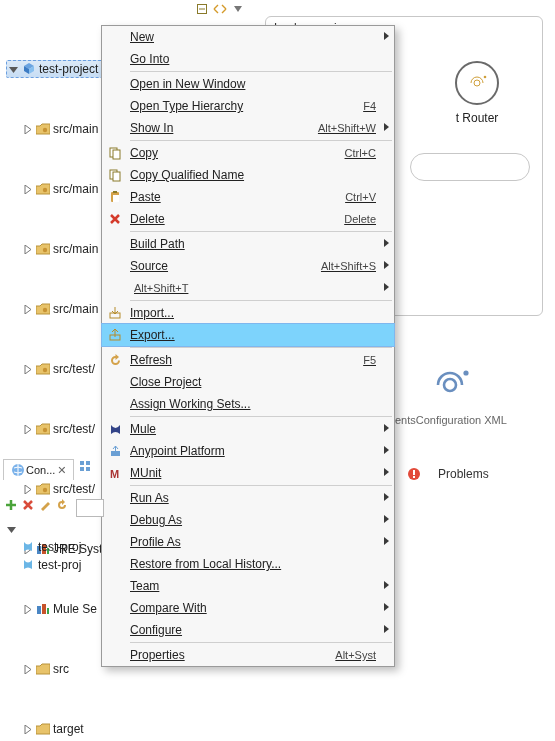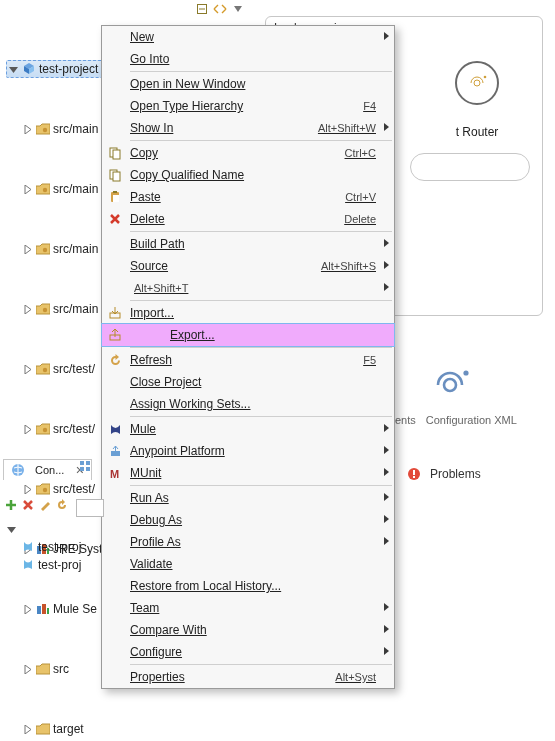--- a/index.html
+++ b/index.html
@@ -65,91 +65,90 @@
   .http-node {
     position:absolute;
     right:30px; top:44px;
     width:70px; height:92px;
     display:flex; flex-direction:column; align-items:center;
   }
   .node-circle {
     width:44px;height:44px;border:2px solid #6a6a6a;border-radius:50%;
     display:flex;align-items:center;justify-content:center;color:#cf9f3a;
   }
-  .node-label { margin-top:20px; text-align:center; }
+  .node-label { margin-top:6px; text-align:center; }
   .pill {
     position:absolute;
     right:12px; top:136px;
     width:120px;height:28px;
     border:1px solid #c7c7c7;border-radius:14px;background:#fff;
   }
   .canvas2 {
     position:absolute; left:360px; top:350px;
     width:180px;height:70px;
     display:flex;align-items:center;justify-content:center;
   }
   .tabs-row {
     position:absolute; left:395px; top:414px;
-    display:flex; gap:10px; font-size:11px; color:#666;
+    display:flex; font-size:11px; color:#666;
   }
   
   .menu {
     position:absolute;
     left:101px; top:25px;
     width:294px;
     background:#f7f7f7;
     border:1px solid #9a9a9a;
     box-shadow: 4px 4px 8px rgba(0,0,0,.25);
   }
   .menu-sep { height:1px; background:#cfcfcf; margin: 1px 2px 1px 28px; }
   .menu-item {
     display:flex;
     align-items:center;
     height:22px;
     padding: 0 18px 0 2px;
     position:relative;
     text-decoration:underline;
   }
   .menu-item.highlight {
-    background:#f0abfc;
+    background:#7dd3fc;
     outline:1px solid #7fb7ee;
-    gap:40px;
   }
   .mi-icon { width:22px; display:flex; align-items:center; justify-content:center; }
   .mi-label { flex:1; padding-left:4px; }
   .mi-accel { color:#444; font-size:11px; padding-left:8px; }
   .mi-arrow {
     position:absolute; right:5px; top:6px;
     border-style:solid; border-width:4px 0 4px 5px;
     border-color: transparent transparent transparent #3a3a3a;
   }
   
   .view-tab {
     position:absolute; left:3px; top:459px;
-    display:flex; align-items:center; gap:9px;
+    display:flex; align-items:center; gap:0;
     background:#fff; border:1px solid #c7c7c7; border-bottom:none;
     padding:2px 6px; font-size:11px;
   }
   .view-close { color:#666; margin-left:2px;}
   .view-toolbar{
     position:absolute; left:78px; top:459px;
     display:flex; align-items:center; gap:3px;
   }
   .filter-input{
     position:absolute; left:76px; top:499px;
     width:22px; border:1px solid #b9b9b9; padding:2px 23px 2px 3px;
     font-size:11px; color:#888; background:#fff;
   }
   .conn-tree{
     position:absolute; left:6px; top:520px;
   }
   .conn-row{ display:flex; align-items:center; height:18px; gap:2px;}
   .problems-tab{
     position:absolute; left:406px; top:466px;
-    display:flex; align-items:center; gap:8px; font-size:12px; color:#333;
+    display:flex; align-items:center; gap:16px; font-size:12px; color:#333;
   }
 </style>
 </head>
 <body>
 
 <div class="top-strip">
   <span class="mini-icon">
     <svg width="12" height="12" viewBox="0 0 12 12">
         <rect x="1.5" y="1.5" width="9" height="9" fill="none" stroke="#8a7a2a"></rect>
         <line x1="3" y1="6" x2="9" y2="6" stroke="#8a7a2a"></line>
@@ -541,24 +540,20 @@
       <span class="mi-label">Debug As</span>
       <span class="mi-arrow"></span>
     </div>
     <div class="menu-item">
       <span class="mi-icon"></span>
       <span class="mi-label">Profile As</span>
       <span class="mi-arrow"></span>
     </div>
     <div class="menu-item">
       <span class="mi-icon"></span>
-      <span class="mi-label">Validate</span>
-    </div>
-    <div class="menu-item">
-      <span class="mi-icon"></span>
       <span class="mi-label">Restore from Local History...</span>
     </div>
     <div class="menu-item">
       <span class="mi-icon"></span>
       <span class="mi-label">Team</span>
       <span class="mi-arrow"></span>
     </div>
     <div class="menu-item">
       <span class="mi-icon"></span>
       <span class="mi-label">Compare With</span>

